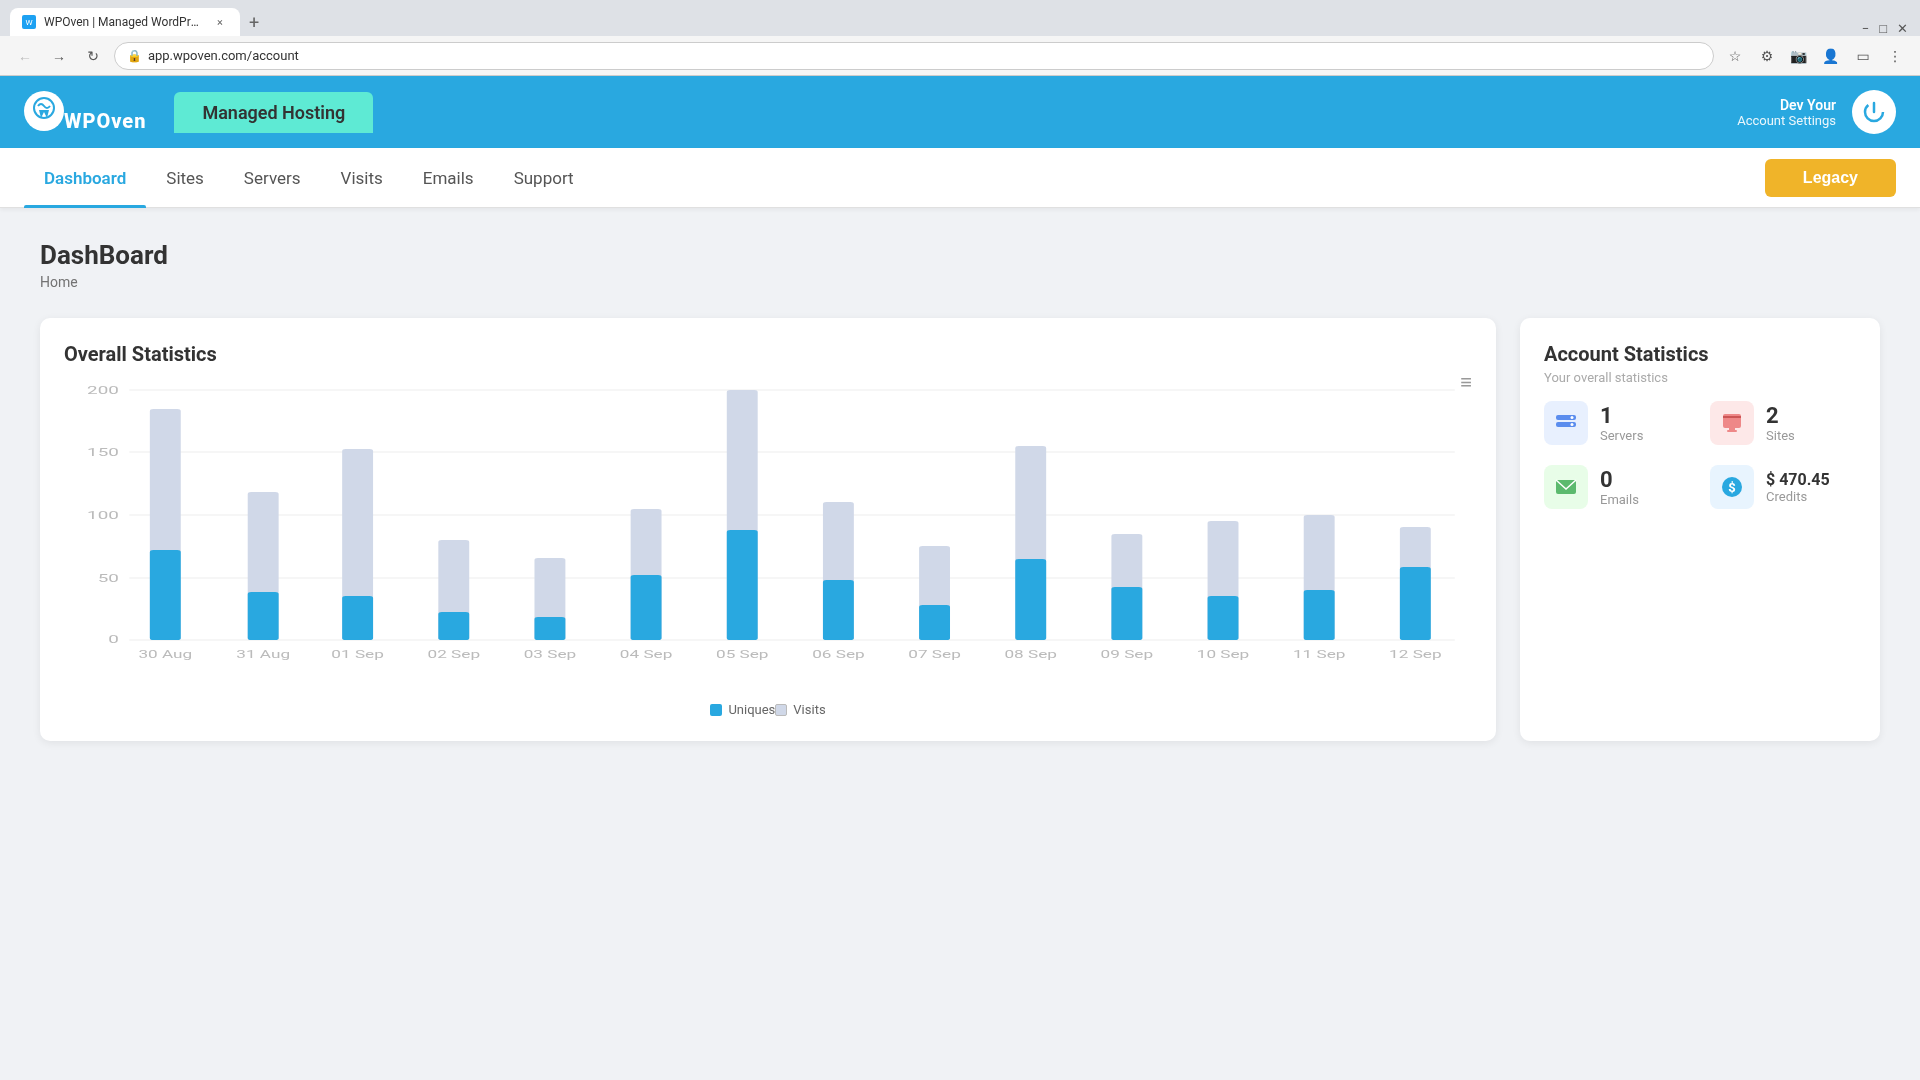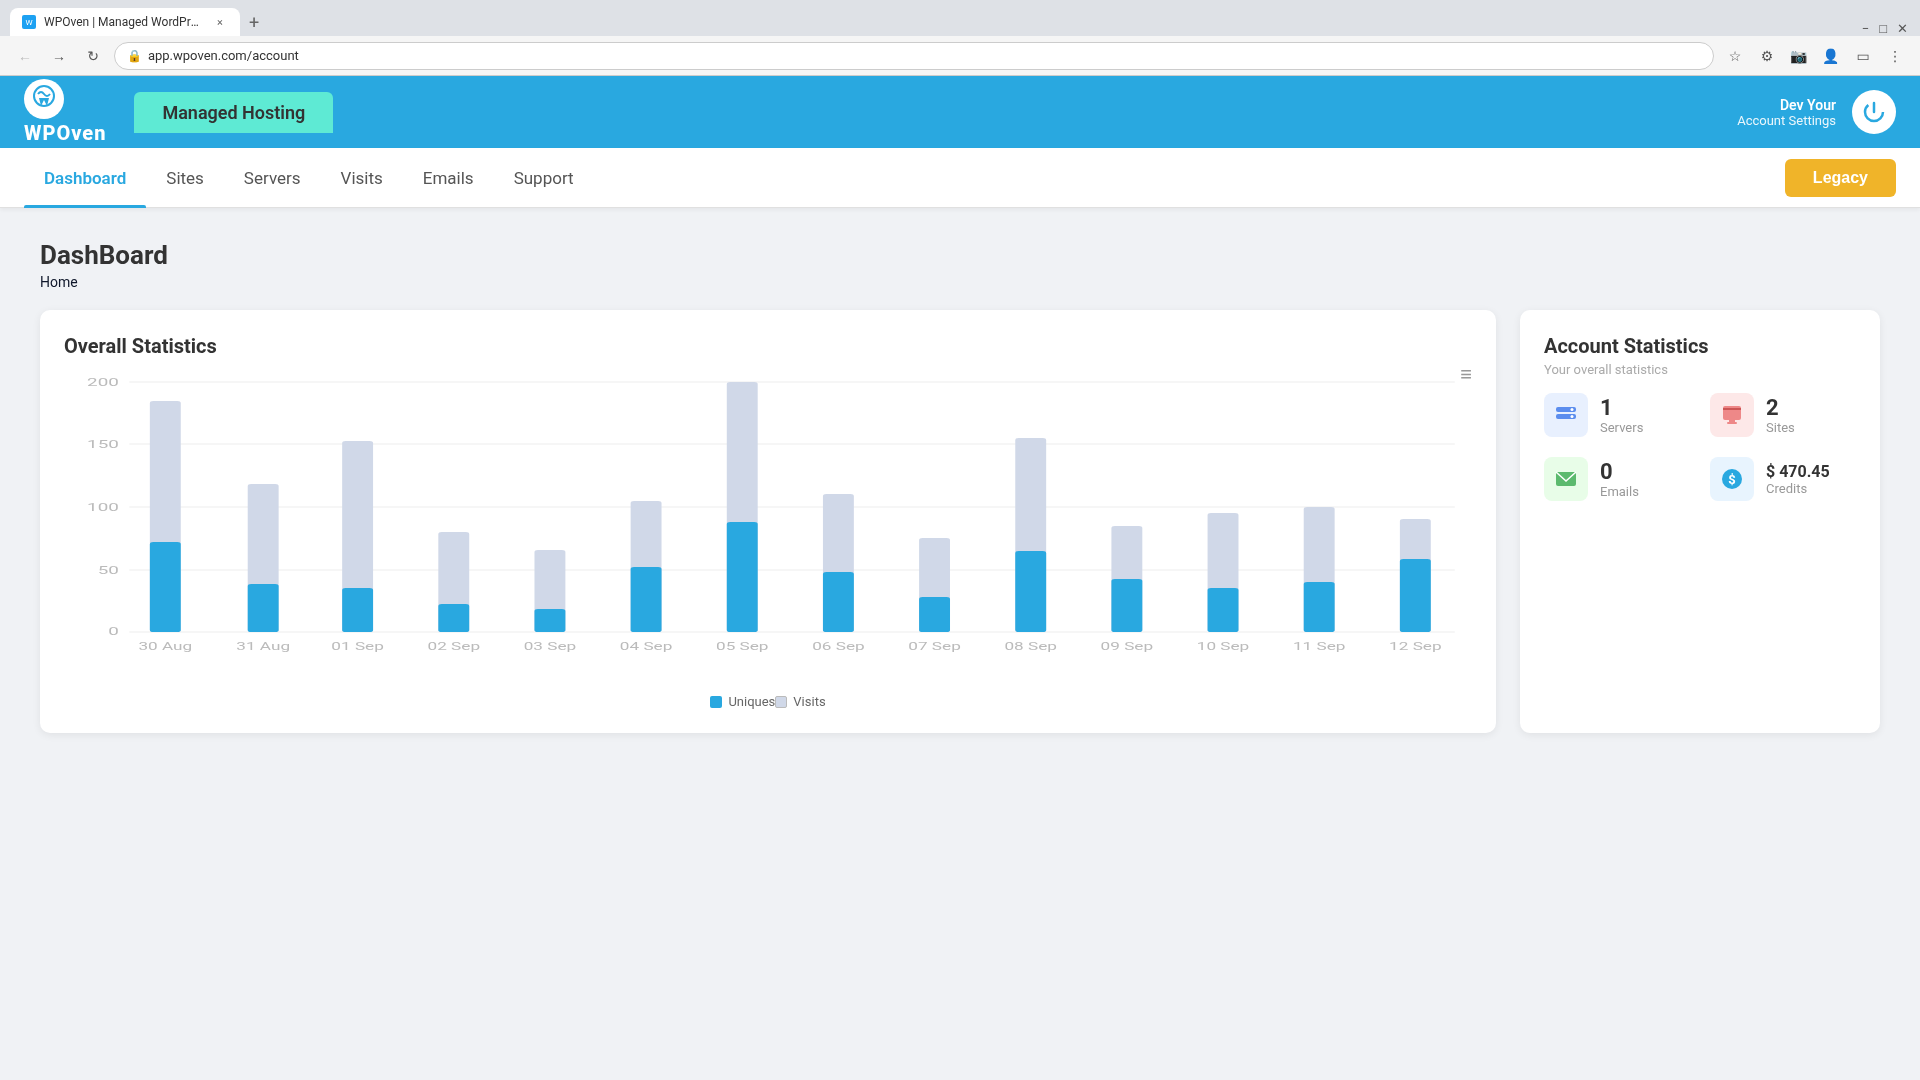--- a/index.html
+++ b/index.html
@@ -28,26 +28,26 @@
     .user-info { text-align: right; color: white; }
     .user-name { font-size: 14px; font-weight: 600; }
     .account-settings { font-size: 13px; opacity: 0.9; }
     .power-btn { width: 44px; height: 44px; background: white; border-radius: 50%; display: flex; align-items: center; justify-content: center; cursor: pointer; }
 
     
     .second-nav { background: white; display: flex; align-items: center; padding: 0 24px; height: 60px; border-bottom: 1px solid #e0e0e0; box-shadow: 0 2px 4px rgba(0,0,0,0.05); }
     .second-nav-item { padding: 0 20px; height: 60px; display: flex; align-items: center; font-size: 17px; color: #555; cursor: pointer; position: relative; text-decoration: none; }
     .second-nav-item.active { color: #29a8e0; font-weight: 600; }
     .second-nav-item.active::after { content: ''; position: absolute; bottom: 0; left: 0; right: 0; height: 3px; background: #29a8e0; border-radius: 2px 2px 0 0; }
-    .legacy-btn { margin-left: auto; background: #f0b429; color: white; border: none; border-radius: 6px; padding: 10px 28px; font-size: 16px; font-weight: 600; cursor: pointer; }
+    .legacy-btn { margin-left: auto; background: #f0b429; color: white; border: none; border-radius: 6px; padding: 10px 38px; font-size: 16px; font-weight: 600; cursor: pointer; }
 
     
     .content { padding: 32px 40px; }
     .page-title { font-size: 26px; font-weight: 700; color: #333; margin-bottom: 4px; }
-    .breadcrumb { font-size: 14px; color: #0f172a; margin-bottom: 20px; }
+    .breadcrumb { font-size: 14px; color: #737373; margin-bottom: 28px; }
 
     
     .cards-row { display: flex; gap: 24px; border-radius: 23px; }
     .stats-card { background: white; border-radius: 10px; padding: 24px; box-shadow: 0 2px 8px rgba(0,0,0,0.07); flex: 1; }
     .account-stats-card { background: white; border-radius: 10px; padding: 24px; box-shadow: 0 2px 8px rgba(0,0,0,0.07); width: 360px; flex-shrink: 0; }
     .card-title { font-size: 20px; font-weight: 700; color: #333; margin-bottom: 4px; }
     .card-subtitle { font-size: 13px; color: #aaa; margin-bottom: 16px; }
 
     
     .chart-container { position: relative; height: 320px; padding-top: 10px; }
@@ -61,21 +61,21 @@
     .stat-item { display: flex; align-items: center; gap: 12px; }
     .stat-icon { width: 44px; height: 44px; border-radius: 8px; display: flex; align-items: center; justify-content: center; font-size: 20px; }
     .stat-icon.servers { background: #e8f0fe; }
     .stat-icon.sites { background: #fde8e8; }
     .stat-icon.emails { background: #e8fde8; }
     .stat-icon.credits { background: #e8f4fe; }
     .stat-value { font-size: 22px; font-weight: 700; color: #333; }
     .stat-label { font-size: 13px; color: #999; }
 
     
-    .wpoven-logo { display: flex; flex-direction: column; align-items: flex-start; }
+    .wpoven-logo { display: flex; flex-direction: row; align-items: flex-end; }
     .logo-wp { background: white; border-radius: 50%; width: 40px; height: 40px; display: flex; align-items: center; justify-content: center; margin-bottom: 2px; }
     .logo-brand { color: white; font-size: 20px; font-weight: 800; letter-spacing: 1px; }
   </style>
 </head>
 <body>
 
 <div class="browser-chrome">
   <div class="browser-tab-bar">
     <div style="width: 10px;"></div>
     <div class="browser-tab">

